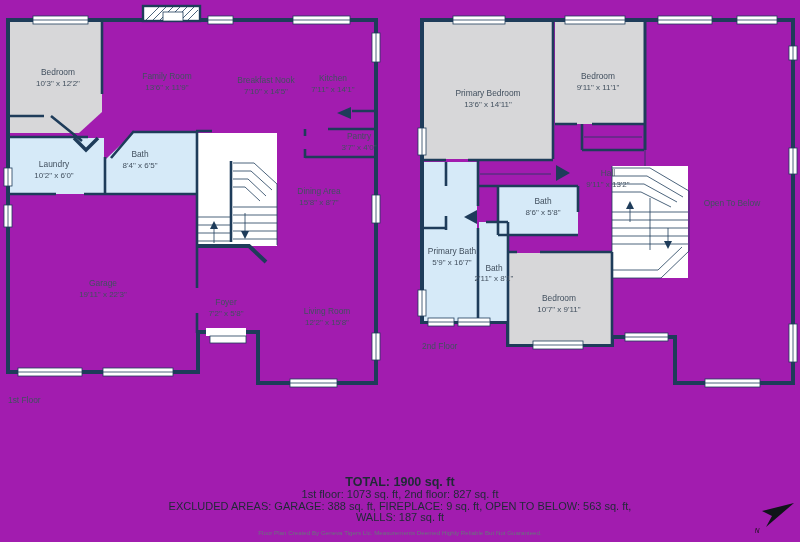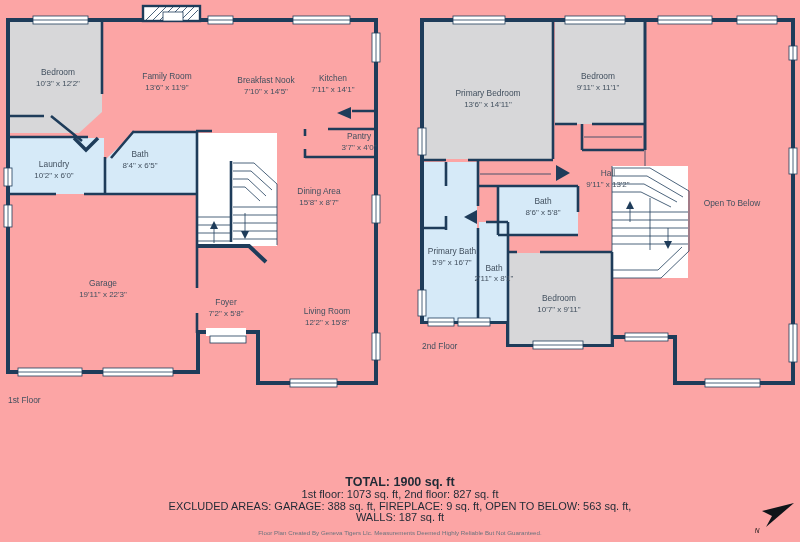--- a/index.html
+++ b/index.html
@@ -1,16 +1,16 @@
 <!DOCTYPE html>
 <html><head>
 <meta charset="utf-8">
 <style>
   html,body{margin:0;padding:0;background:#ffffff;}
-  #canvas{position:relative;width:800px;height:542px;background:#fca5a5;overflow:hidden;
+  #canvas{position:relative;width:800px;height:542px;background:#a21caf;overflow:hidden;
           font-family:"Liberation Sans",sans-serif;}
   svg{position:absolute;left:0;top:0;}
   .w-ext{fill:none;stroke:#1e3c5a;stroke-width:4;stroke-linejoin:miter;}
   .w-int{fill:none;stroke:#1e3c5a;stroke-width:2.6;}
   .w-med{fill:none;stroke:#1e3c5a;stroke-width:3;}
   .w-thin{fill:none;stroke:#1e3c5a;stroke-width:0.8;}
   .win{fill:#ffffff;stroke:#1e3c5a;stroke-width:0.8;}
   .dk{fill:#1e3c5a;}
   text{fill:#42505f;}
   .lbl{font-size:8.4px;text-anchor:middle;}

